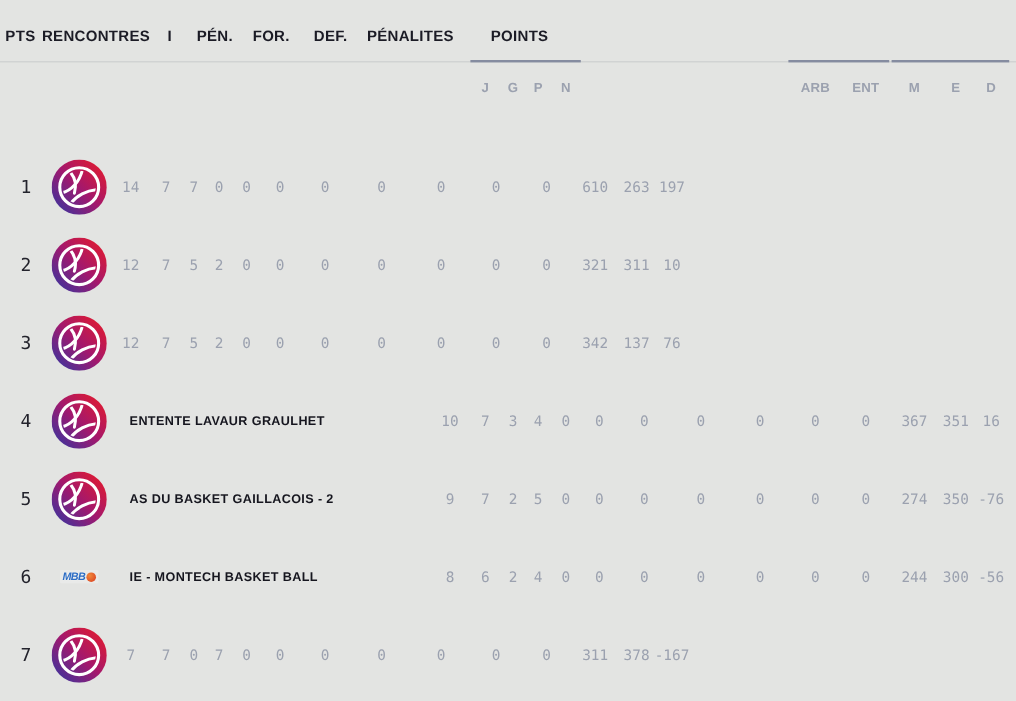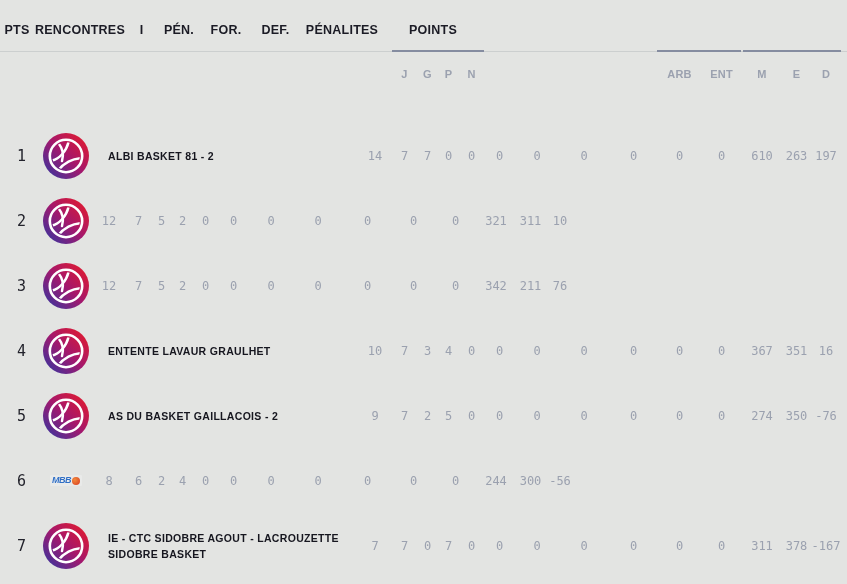--- a/index.html
+++ b/index.html
@@ -134,21 +134,20 @@
         <circle cx="23" cy="23" r="23" fill="url(#lgrad)"></circle>
         <circle cx="23" cy="23" r="16.2" fill="none" stroke="#ffffff" stroke-width="2.6"></circle>
         <g clip-path="url(#lclip)" stroke="#ffffff" stroke-width="2.5" fill="none" stroke-linecap="round">
           <path d="M7 28 C 16 27, 24 18, 26 7"></path>
           <path d="M14 39 C 20 30, 30 25, 40 25"></path>
           <path d="M16 11 C 20 16, 21 21, 19 28"></path>
         </g>
       </svg>
 
     </div>
-    <div class="c-name">ALBI BASKET 81 - 2</div>
     <div class="val c-pts">14</div>
     <div class="val c-j">7</div>
     <div class="val c-g">7</div>
     <div class="val c-p">0</div>
     <div class="val c-n">0</div>
     <div class="val c-i">0</div>
     <div class="val c-pen">0</div>
     <div class="val c-for">0</div>
     <div class="val c-def">0</div>
     <div class="val c-arb">0</div>
@@ -205,21 +204,21 @@
     <div class="val c-g">5</div>
     <div class="val c-p">2</div>
     <div class="val c-n">0</div>
     <div class="val c-i">0</div>
     <div class="val c-pen">0</div>
     <div class="val c-for">0</div>
     <div class="val c-def">0</div>
     <div class="val c-arb">0</div>
     <div class="val c-ent">0</div>
     <div class="val c-m">342</div>
-    <div class="val c-e">211</div>
+    <div class="val c-e">137</div>
     <div class="val c-d">76</div>
   </div>
       <div class="team-row">
     <div class="c-rank">4</div>
     <div class="c-logo">
       <svg class="ffbb-logo" viewBox="0 0 46 46">
         <circle cx="23" cy="23" r="23" fill="url(#lgrad)"></circle>
         <circle cx="23" cy="23" r="16.2" fill="none" stroke="#ffffff" stroke-width="2.6"></circle>
         <g clip-path="url(#lclip)" stroke="#ffffff" stroke-width="2.5" fill="none" stroke-linecap="round">
           <path d="M7 28 C 16 27, 24 18, 26 7"></path>
@@ -277,20 +276,21 @@
   </div>
       <div class="team-row">
     <div class="c-rank">6</div>
     <div class="c-logo">
 
       <div class="mbb-logo">
         <span class="mbb-text">MBB</span>
         <span class="mbb-ball"></span>
       </div>
     </div>
+    <div class="c-name">IE - MONTECH BASKET BALL</div>
     <div class="val c-pts">8</div>
     <div class="val c-j">6</div>
     <div class="val c-g">2</div>
     <div class="val c-p">4</div>
     <div class="val c-n">0</div>
     <div class="val c-i">0</div>
     <div class="val c-pen">0</div>
     <div class="val c-for">0</div>
     <div class="val c-def">0</div>
     <div class="val c-arb">0</div>
@@ -306,21 +306,20 @@
         <circle cx="23" cy="23" r="23" fill="url(#lgrad)"></circle>
         <circle cx="23" cy="23" r="16.2" fill="none" stroke="#ffffff" stroke-width="2.6"></circle>
         <g clip-path="url(#lclip)" stroke="#ffffff" stroke-width="2.5" fill="none" stroke-linecap="round">
           <path d="M7 28 C 16 27, 24 18, 26 7"></path>
           <path d="M14 39 C 20 30, 30 25, 40 25"></path>
           <path d="M16 11 C 20 16, 21 21, 19 28"></path>
         </g>
       </svg>
 
     </div>
-    <div class="c-name">IE - CTC SIDOBRE AGOUT - LACROUZETTE SIDOBRE BASKET</div>
     <div class="val c-pts">7</div>
     <div class="val c-j">7</div>
     <div class="val c-g">0</div>
     <div class="val c-p">7</div>
     <div class="val c-n">0</div>
     <div class="val c-i">0</div>
     <div class="val c-pen">0</div>
     <div class="val c-for">0</div>
     <div class="val c-def">0</div>
     <div class="val c-arb">0</div>

